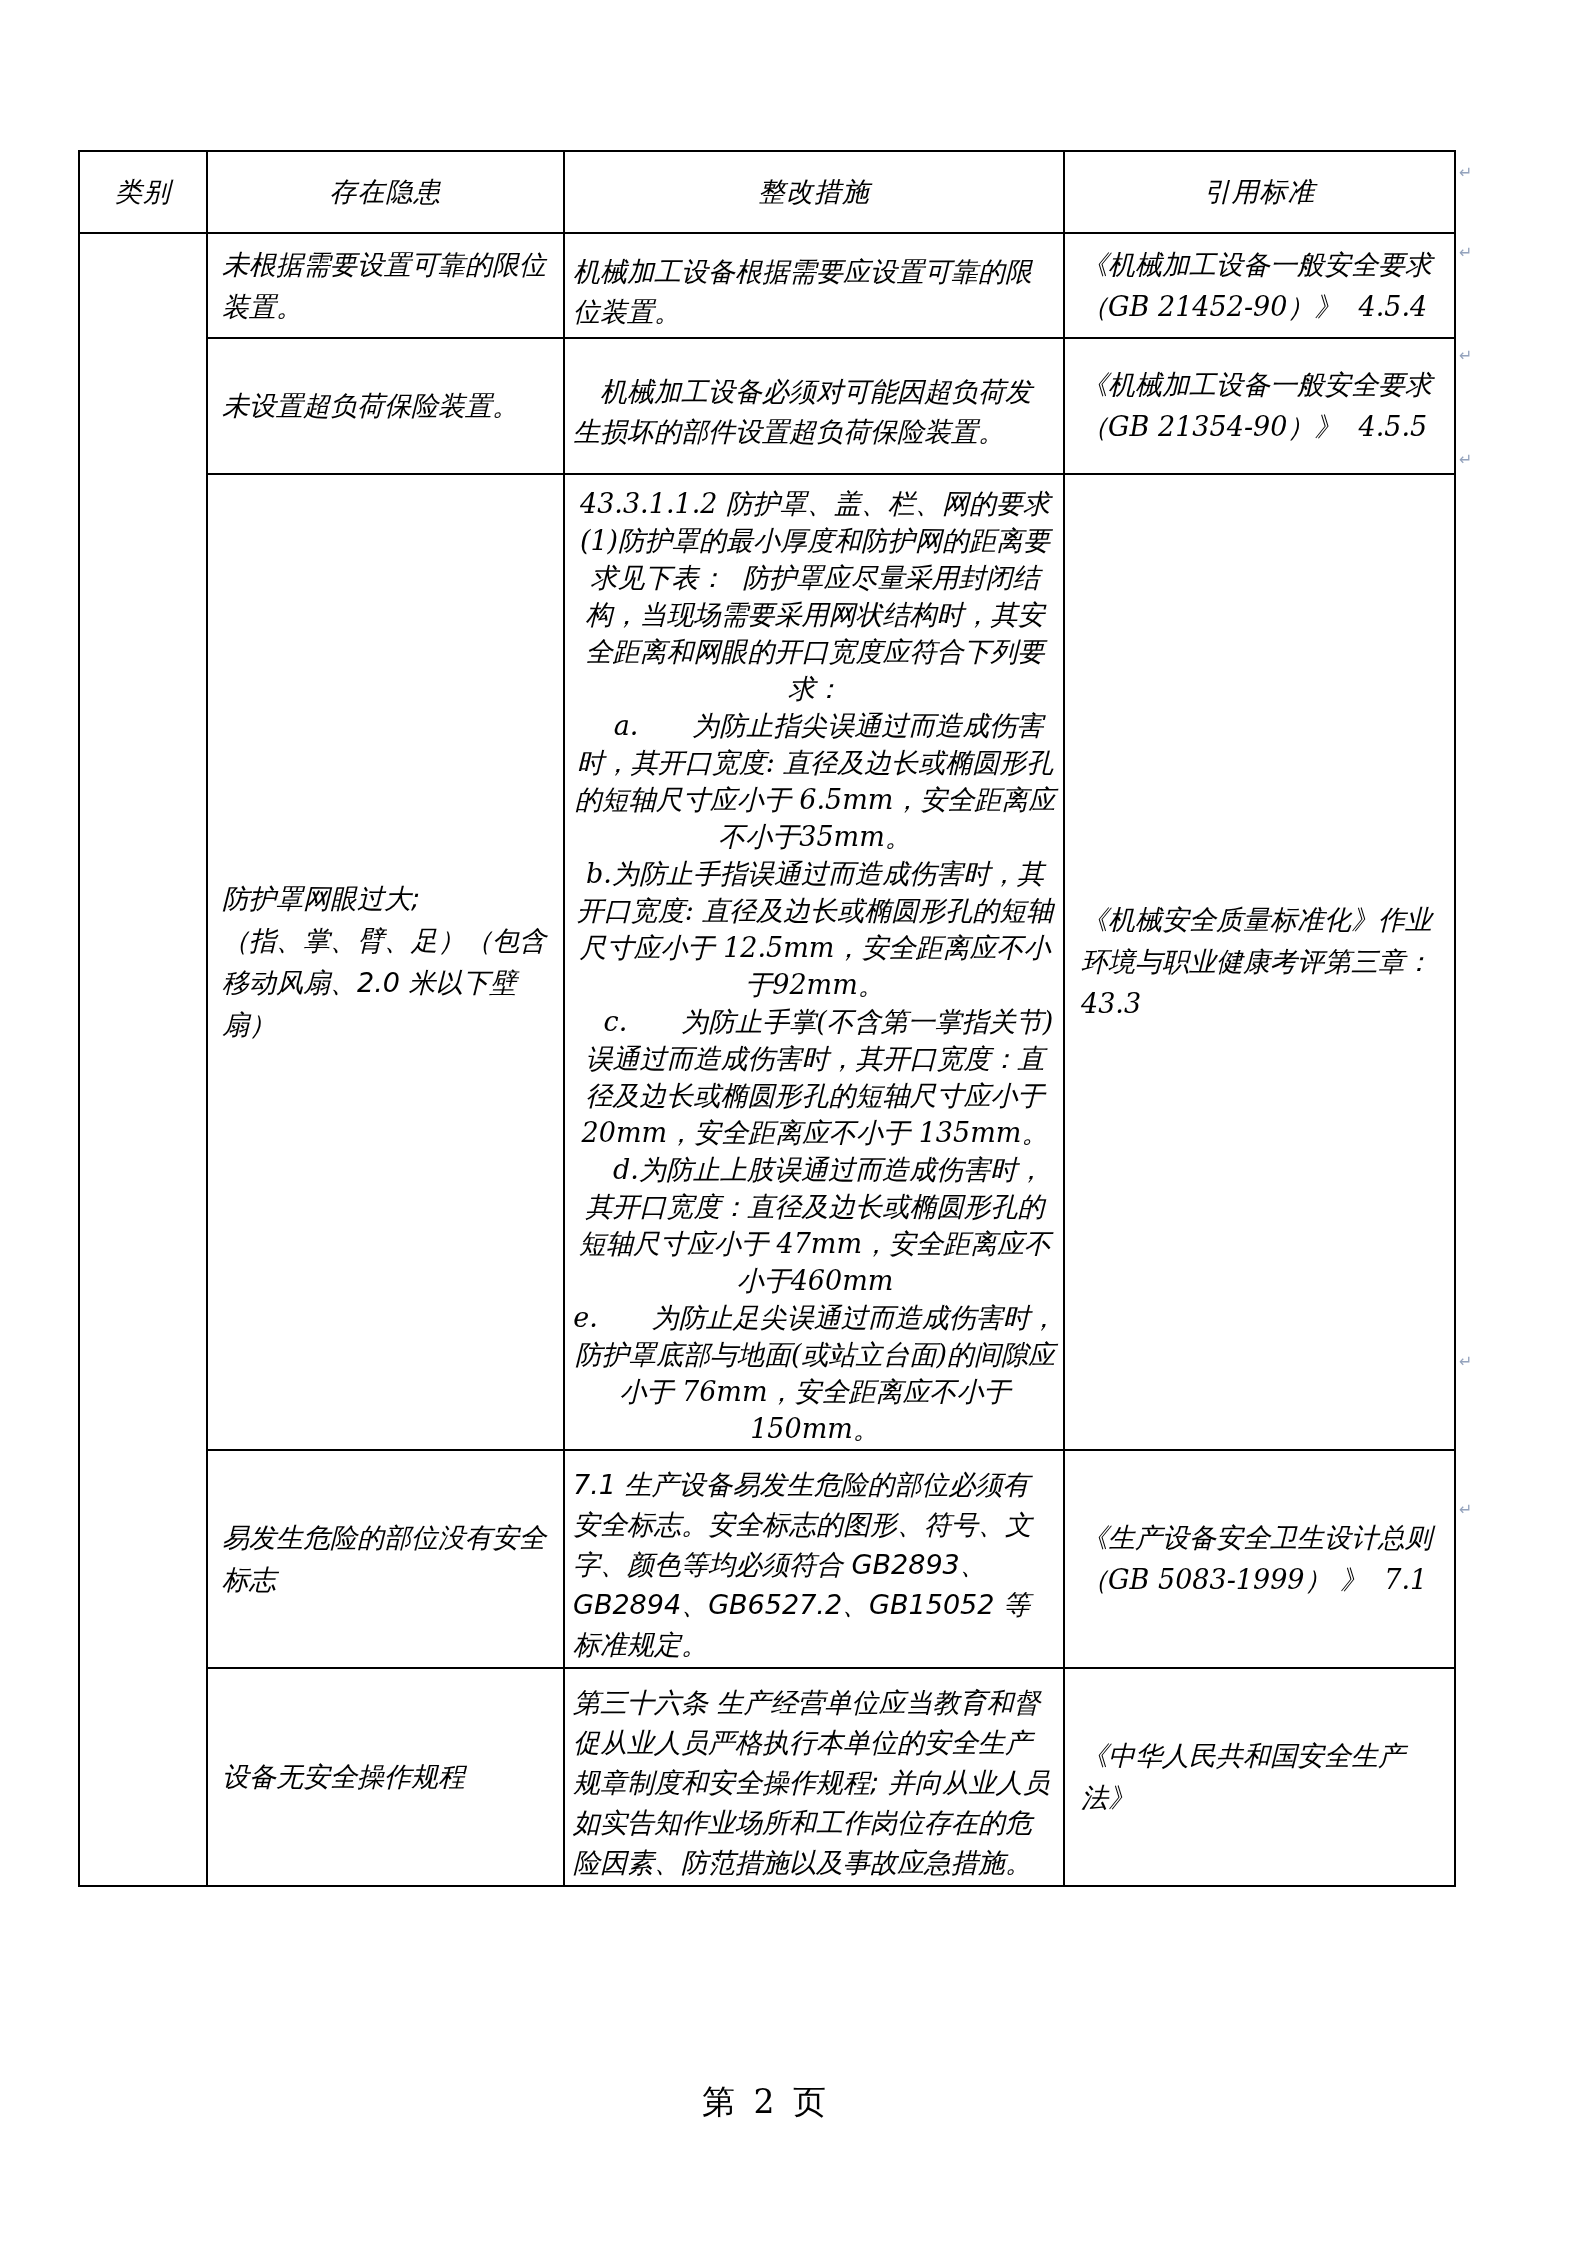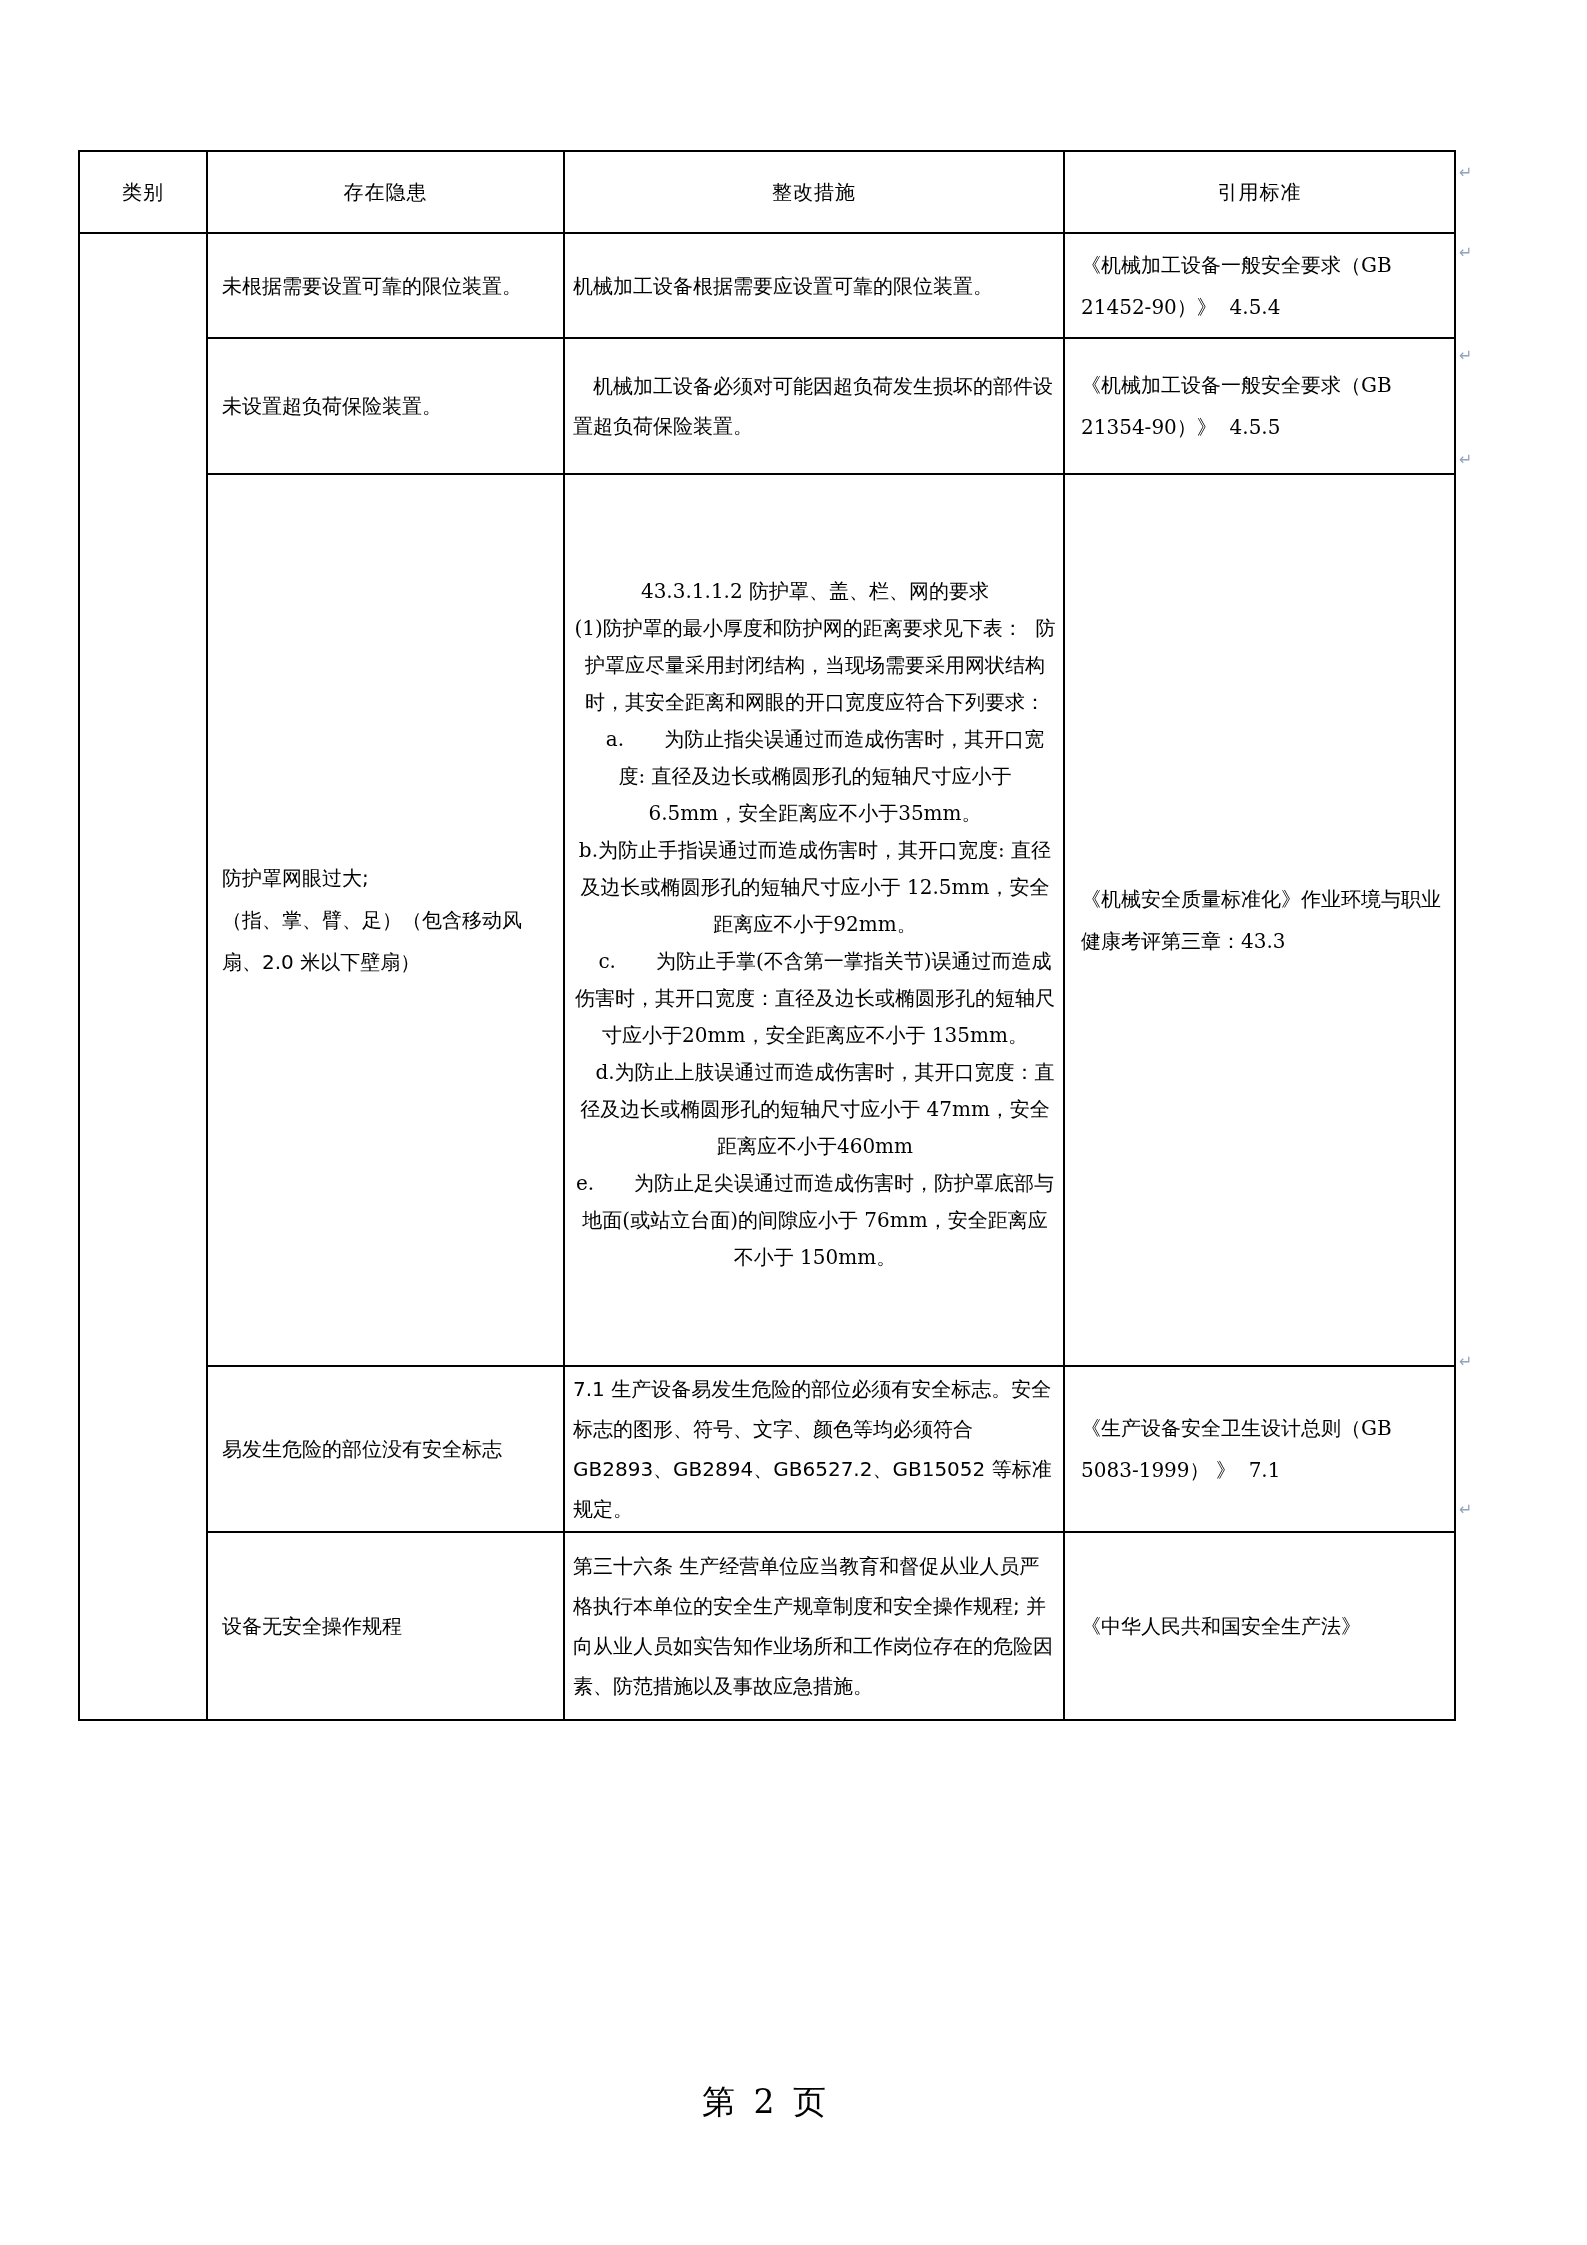--- a/index.html
+++ b/index.html
@@ -21,44 +21,45 @@
     left: 78px;
     top: 150px;
     width: 1376px;
     border-collapse: collapse;
     table-layout: fixed;
   }
   table.doc-table th,
   table.doc-table td {
     border: 2px solid #000000;
     vertical-align: middle;
-    font-size: 20px;
+    font-size: 27px;
     font-weight: normal;
     overflow: hidden;
     box-sizing: border-box;
+    font-style: italic;
   }
   th.hcell {
     text-align: center;
     font-family: "DejaVu Serif", serif;
     letter-spacing: 1px;
   }
   td.category {
     border-bottom: 0; 
   }
   td.hazard {
     font-family: "DejaVu Sans", sans-serif;
     text-align: left;
     padding: 4px 16px 4px 14px;
     line-height: 42px;
     white-space: pre-wrap;
   }
   td.measure-sans {
     font-family: "DejaVu Sans", sans-serif;
     text-align: left;
-    padding: 2px 8px 2px 8px;
+    padding: 14px 8px 2px 8px;
     line-height: 40px;
     white-space: pre-wrap;
   }
   td.measure-serif {
     font-family: "DejaVu Serif", serif;
     text-align: center;
     padding: 10px 6px 2px 8px;
     line-height: 37px;
     white-space: pre-wrap;
   }

